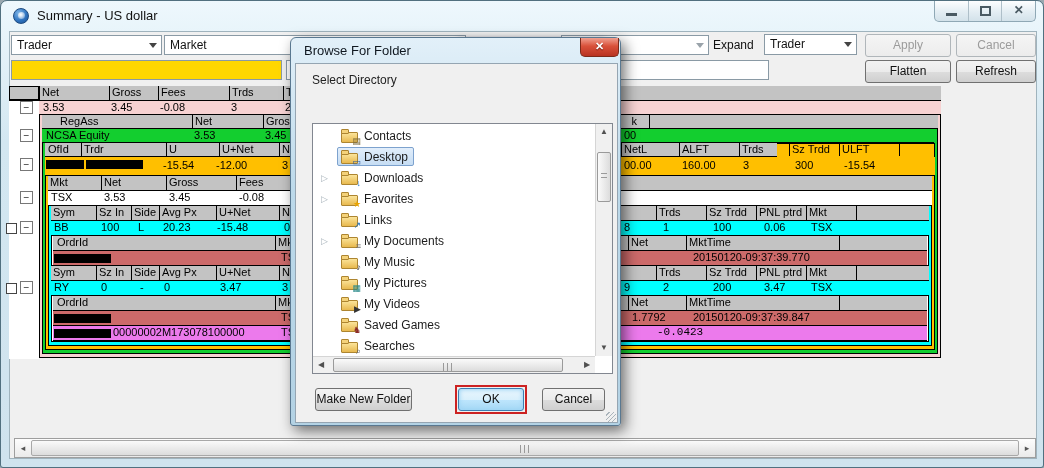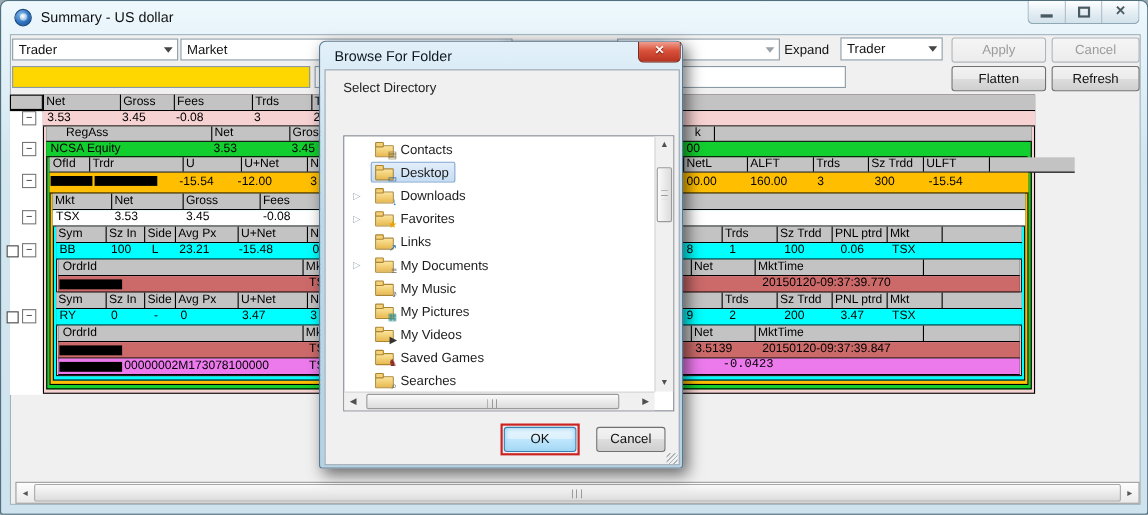--- a/index.html
+++ b/index.html
@@ -183,21 +183,21 @@
         <div class="gcell bl" style="left: 221px; width: 81px; line-height: 12px;">Gross</div>
         <div class="gcell bl" style="left: 302px; width: 305px; line-height: 12px; text-align: right; padding-right: 12px;">k</div>
         <div class="gcell bl" style="left: 607px; width: 287px; line-height: 12px;"></div>
       </div>
       <div class="grow gdata bg-green" style="left: 41px; top: 128px; width: 892px; height: 14px;">
         <div class="gcell" style="left: 2px; width: 148px; line-height: 12px;">NCSA Equity</div>
         <div class="gcell" style="left: 150px; width: 60px; line-height: 12px;">3.53</div>
         <div class="gcell" style="left: 221px; width: 60px; line-height: 12px;">3.45</div>
         <div class="gcell" style="left: 580px; width: 30px; line-height: 12px;">00</div>
       </div>
-      <div class="grow ghead" style="left: 44px; top: 142px; width: 932px; height: 14px;">
+      <div class="grow ghead" style="left: 44px; top: 142px; width: 732px; height: 14px;">
         <div class="gcell" style="left: 1px; width: 35px; line-height: 12px;">OfId</div>
         <div class="gcell bl" style="left: 36px; width: 85px; line-height: 12px;">Trdr</div>
         <div class="gcell bl" style="left: 121px; width: 53px; line-height: 12px;">U</div>
         <div class="gcell bl" style="left: 174px; width: 60px; line-height: 12px;">U+Net</div>
         <div class="gcell bl" style="left: 234px; width: 62px; line-height: 12px;">N</div>
         <div class="gcell bl" style="left: 576px; width: 58px; line-height: 12px;">NetL</div>
         <div class="gcell bl" style="left: 634px; width: 60px; line-height: 12px;">ALFT</div>
         <div class="gcell bl" style="left: 694px; width: 50px; line-height: 12px;">Trds</div>
         <div class="gcell bl" style="left: 744px; width: 50px; line-height: 12px;">Sz Trdd</div>
         <div class="gcell bl" style="left: 794px; width: 60px; line-height: 12px;">ULFT</div>
@@ -238,21 +238,21 @@
         <div class="gcell bl" style="left: 605px; width: 50px; line-height: 13px;">Trds</div>
         <div class="gcell bl" style="left: 655px; width: 50px; line-height: 13px;">Sz Trdd</div>
         <div class="gcell bl" style="left: 705px; width: 50px; line-height: 13px;">PNL ptrd</div>
         <div class="gcell bl" style="left: 755px; width: 50px; line-height: 13px;">Mkt</div>
         <div class="gcell bl" style="left: 805px; width: 71px; line-height: 13px;"></div>
       </div>
       <div class="grow gdata bg-cyan" style="left: 50px; top: 220px; width: 878px; height: 15px;">
         <div class="gcell" style="left: 1px; width: 40px; line-height: 13px;">BB</div>
         <div class="gcell" style="left: 48px; width: 33px; line-height: 13px;">100</div>
         <div class="gcell" style="left: 85px; width: 20px; line-height: 13px;">L</div>
-        <div class="gcell" style="left: 110px; width: 50px; line-height: 13px;">23.21</div>
+        <div class="gcell" style="left: 110px; width: 50px; line-height: 13px;">20.23</div>
         <div class="gcell" style="left: 164px; width: 62px; line-height: 13px;">-15.48</div>
         <div class="gcell" style="left: 231px; width: 14px; line-height: 13px;">0</div>
         <div class="gcell" style="left: 571px; width: 35px; line-height: 13px;">8</div>
         <div class="gcell" style="left: 610px; width: 45px; line-height: 13px;">1</div>
         <div class="gcell" style="left: 660px; width: 45px; line-height: 13px;">100</div>
         <div class="gcell" style="left: 711px; width: 42px; line-height: 13px;">0.06</div>
         <div class="gcell" style="left: 758px; width: 40px; line-height: 13px;">TSX</div>
       </div>
       <div class="grow ghead" style="left: 52px; top: 235px; width: 874px; height: 15px;">
         <div class="gcell" style="left: 2px; width: 220px; line-height: 13px;">OrdrId</div>
@@ -296,21 +296,21 @@
       <div class="grow ghead" style="left: 52px; top: 295px; width: 874px; height: 15px;">
         <div class="gcell" style="left: 2px; width: 220px; line-height: 13px;">OrdrId</div>
         <div class="gcell bl" style="left: 222px; width: 63px; line-height: 13px;">Mkt</div>
         <div class="gcell bl" style="left: 575px; width: 58px; line-height: 13px;">Net</div>
         <div class="gcell bl" style="left: 633px; width: 153px; line-height: 13px;">MktTime</div>
         <div class="gcell bl" style="left: 786px; width: 86px; line-height: 13px;"></div>
       </div>
       <div class="grow gdata bg-salmon" style="left: 52px; top: 310px; width: 874px; height: 15px;">
         <div class="gbar" style="left: 1px; width: 57px;"></div>
         <div class="gcell" style="left: 226px; width: 40px; line-height: 13px;">TSX</div>
-        <div class="gcell" style="left: 577px; width: 55px; line-height: 13px;">3.5139</div>
+        <div class="gcell" style="left: 577px; width: 55px; line-height: 13px;">1.7792</div>
         <div class="gcell" style="left: 638px; width: 165px; line-height: 13px;">20150120-09:37:39.847</div>
       </div>
       <div class="grow gdata bg-magenta" style="left: 52px; top: 325px; width: 874px; height: 15px;">
         <div class="gbar" style="left: 1px; width: 57px;"></div>
         <div class="gcell" style="left: 58px; width: 165px; line-height: 13px;">00000002M173078100000</div>
         <div class="gcell" style="left: 226px; width: 40px; line-height: 13px;">TSX</div>
         <div class="gcell" style="left: 602px; width: 58px; line-height: 13px; font-family: Liberation Mono, monospace;">-0.0423</div>
       </div>
     </div>
   <div id="gutterlayer">
@@ -465,18 +465,19 @@
           </div>
       </div>
       <div class="hsb2">
         <span class="ar lt">◀</span>
         <span class="ar rt">▶</span>
         <div class="thumb">
             <span class="grip"></span>
           </div>
       </div>
     </div>
+    <div class="dbtn" style="left:24px;top:350px;width:97px;">Make New Folder</div>
     <div class="okwrap"></div>
     <div class="dbtn default" style="left:167px;top:350px;width:66px;">OK</div>
     <div class="dbtn" style="left:251px;top:350px;width:63px;">Cancel</div>
     <div class="sizegrip"></div>
   </div>
 </div>
 
 </body></html>

